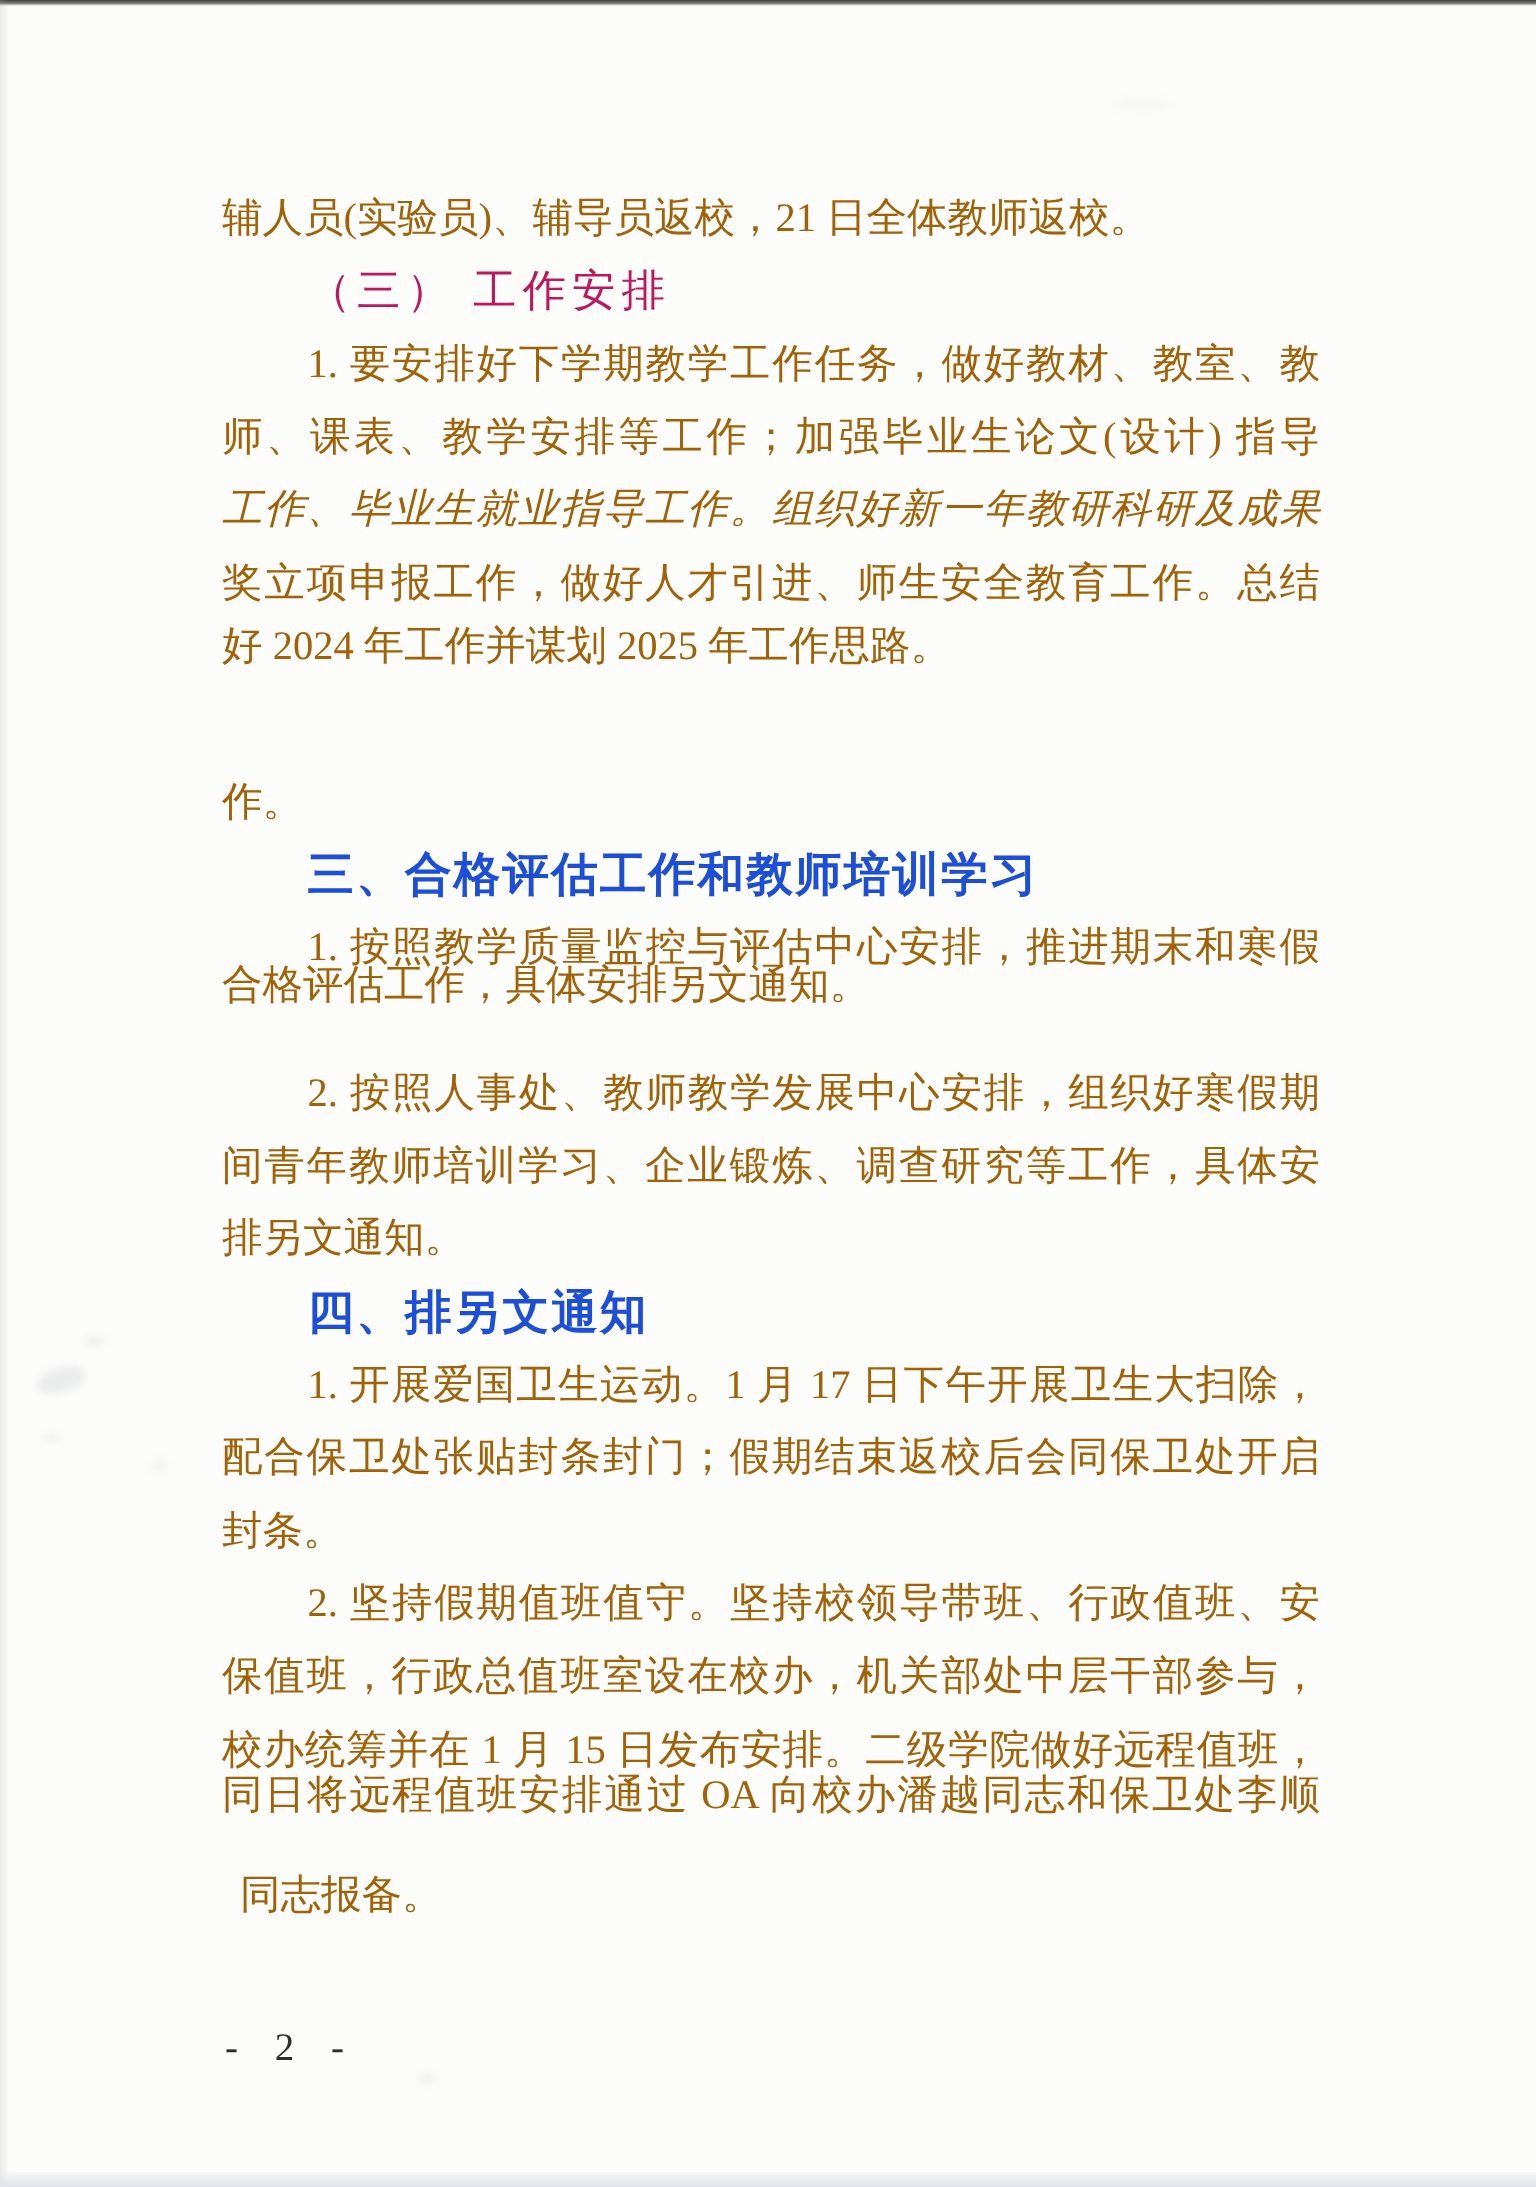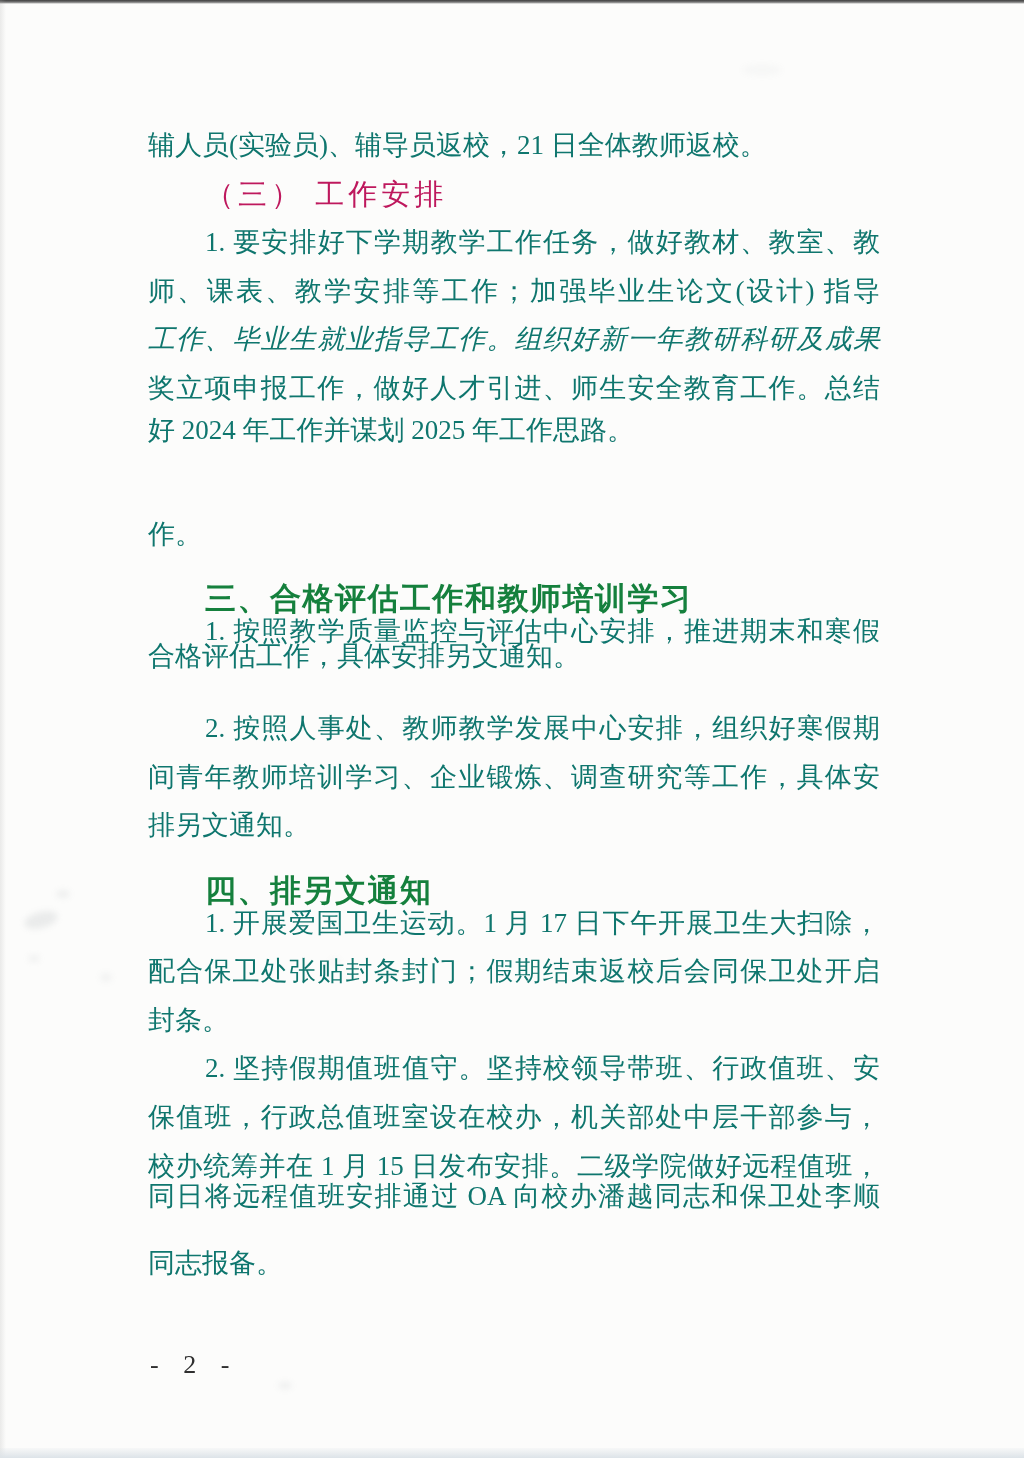--- a/index.html
+++ b/index.html
@@ -26,37 +26,36 @@
   .left-edge {
     position: absolute; top: 0; left: 0; width: 6px; height: 100%;
     background: linear-gradient(to right, rgba(170,170,170,0.22), rgba(170,170,170,0));
   }
   .text-layer { position: absolute; inset: 0; }
   
   .line {
     position: absolute;
     left: 148px; width: 732px;
     font-size: 27px; line-height: 36px;
-    color: #0f766e;
+    color: #a16207;
     white-space: pre;
     font-family: "Liberation Serif", serif;
   }
   .line.indent { left: 205px; width: 675px; }
   .line.justify {
     white-space: normal;
     text-align: justify;
     text-align-last: justify;
   }
   .line.heading {
     font-family: "Liberation Sans", sans-serif;
     font-weight: 700;
     font-size: 31px; line-height: 38px;
-    color: #15803d;
+    color: #1d4ed8;
     letter-spacing: 1.5px;
-    margin-top: 16px;
   }
   .line.kaiti {
     font-size: 29px;
     letter-spacing: 4px;
     color: #be185d;
   }
   .page-number {
     position: absolute;
     left: 150px; top: 1350px;
     font-size: 26px;
@@ -107,19 +106,19 @@
       <div class="line justify" style="top: 758.8px;">间青年教师培训学习、企业锻炼、调查研究等工作，具体安</div>
       <div class="line" style="top: 807.4px;">排另文通知。</div>
       <div class="line heading indent" style="top: 856px;">四、排另文通知</div>
       <div class="line indent justify" style="top: 904.6px;">1. 开展爱国卫生运动。1 月 17 日下午开展卫生大扫除，</div>
       <div class="line justify" style="top: 953.2px;">配合保卫处张贴封条封门；假期结束返校后会同保卫处开启</div>
       <div class="line" style="top: 1001.8px;">封条。</div>
       <div class="line indent justify" style="top: 1050.4px;">2. 坚持假期值班值守。坚持校领导带班、行政值班、安</div>
       <div class="line justify" style="top: 1099px;">保值班，行政总值班室设在校办，机关部处中层干部参与，</div>
       <div class="line justify" style="top: 1147.6px;">校办统筹并在 1 月 15 日发布安排。二级学院做好远程值班，</div>
       <div class="line justify" style="top: 1178px;">同日将远程值班安排通过 OA 向校办潘越同志和保卫处李顺</div>
-      <div class="line" style="top: 1244.8px;">同志报备。</div>
+      <div class="line" style="top: 1244.8px; margin-left: 12px;">同志报备。</div>
     </div>
 
   <div class="page-number">- 2 -</div>
 
   <div class="bottom-edge"></div>
 </div>
 
 </body></html>

